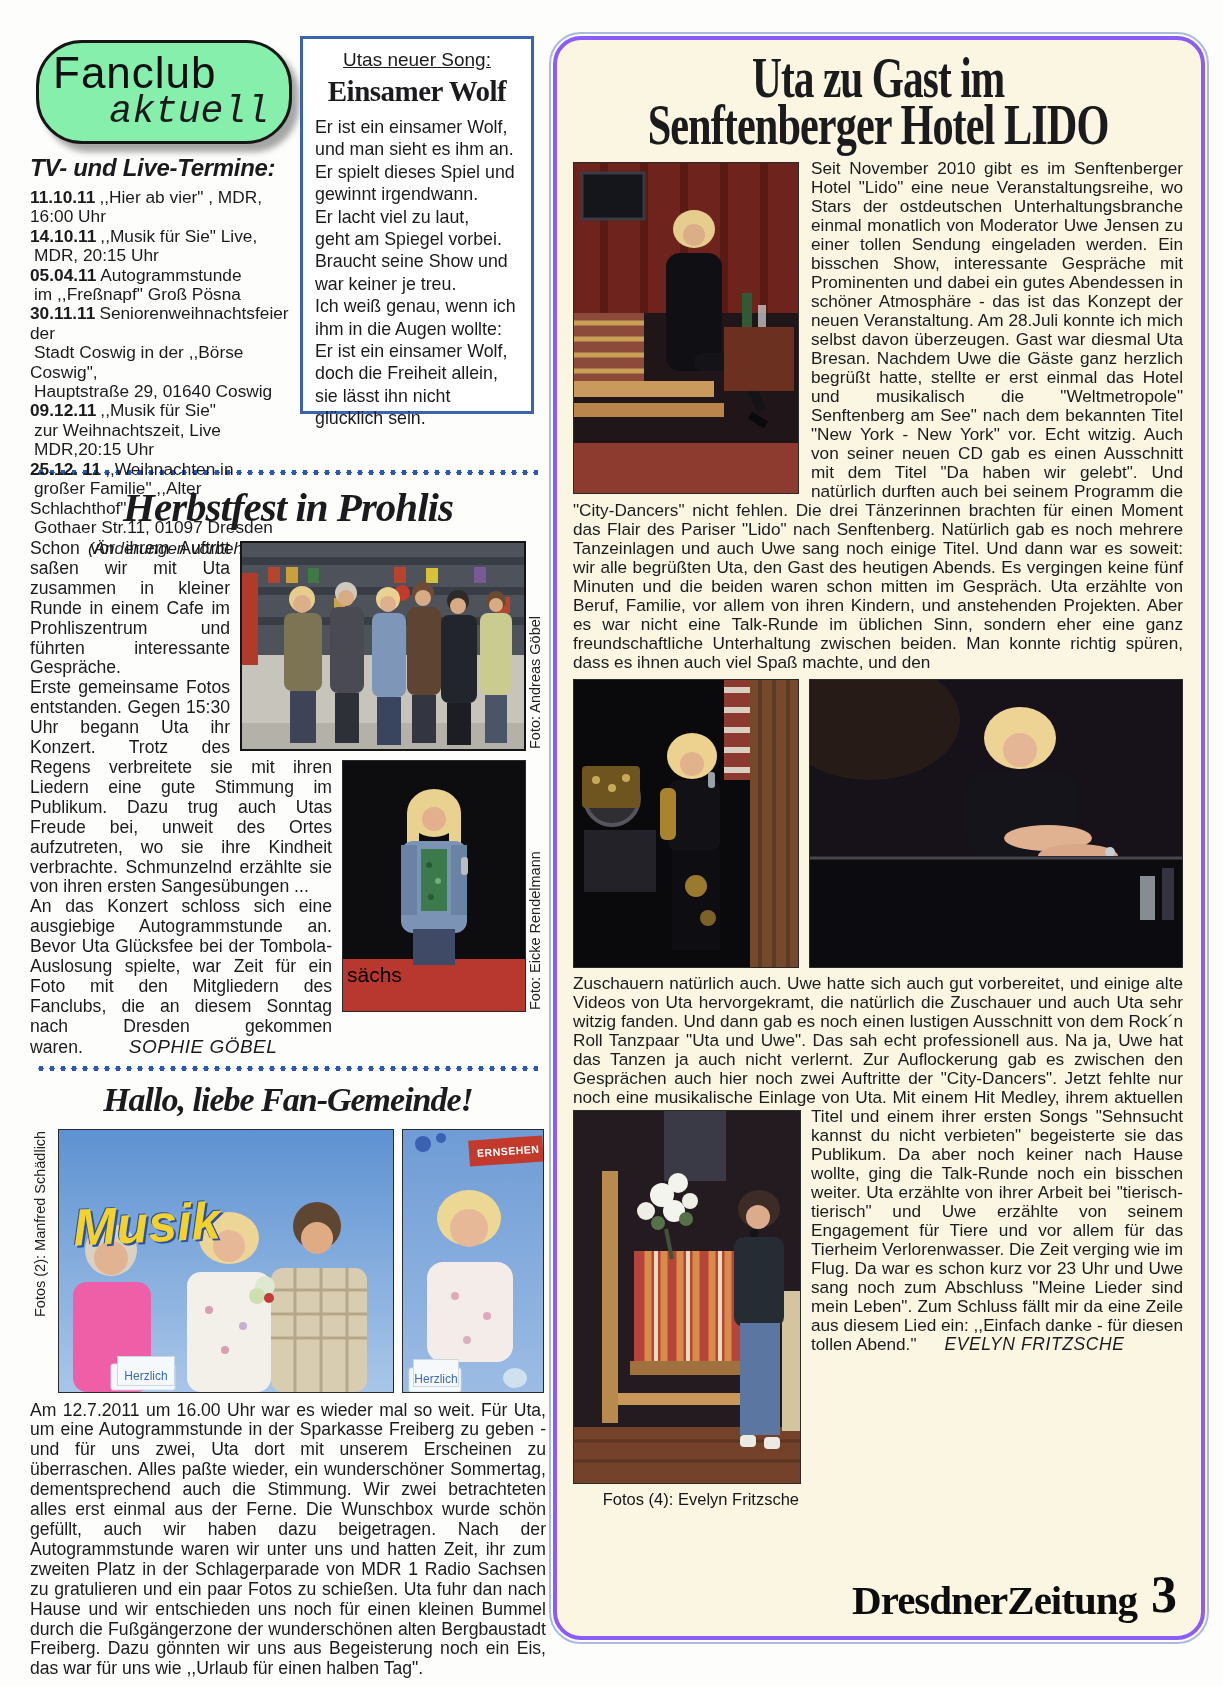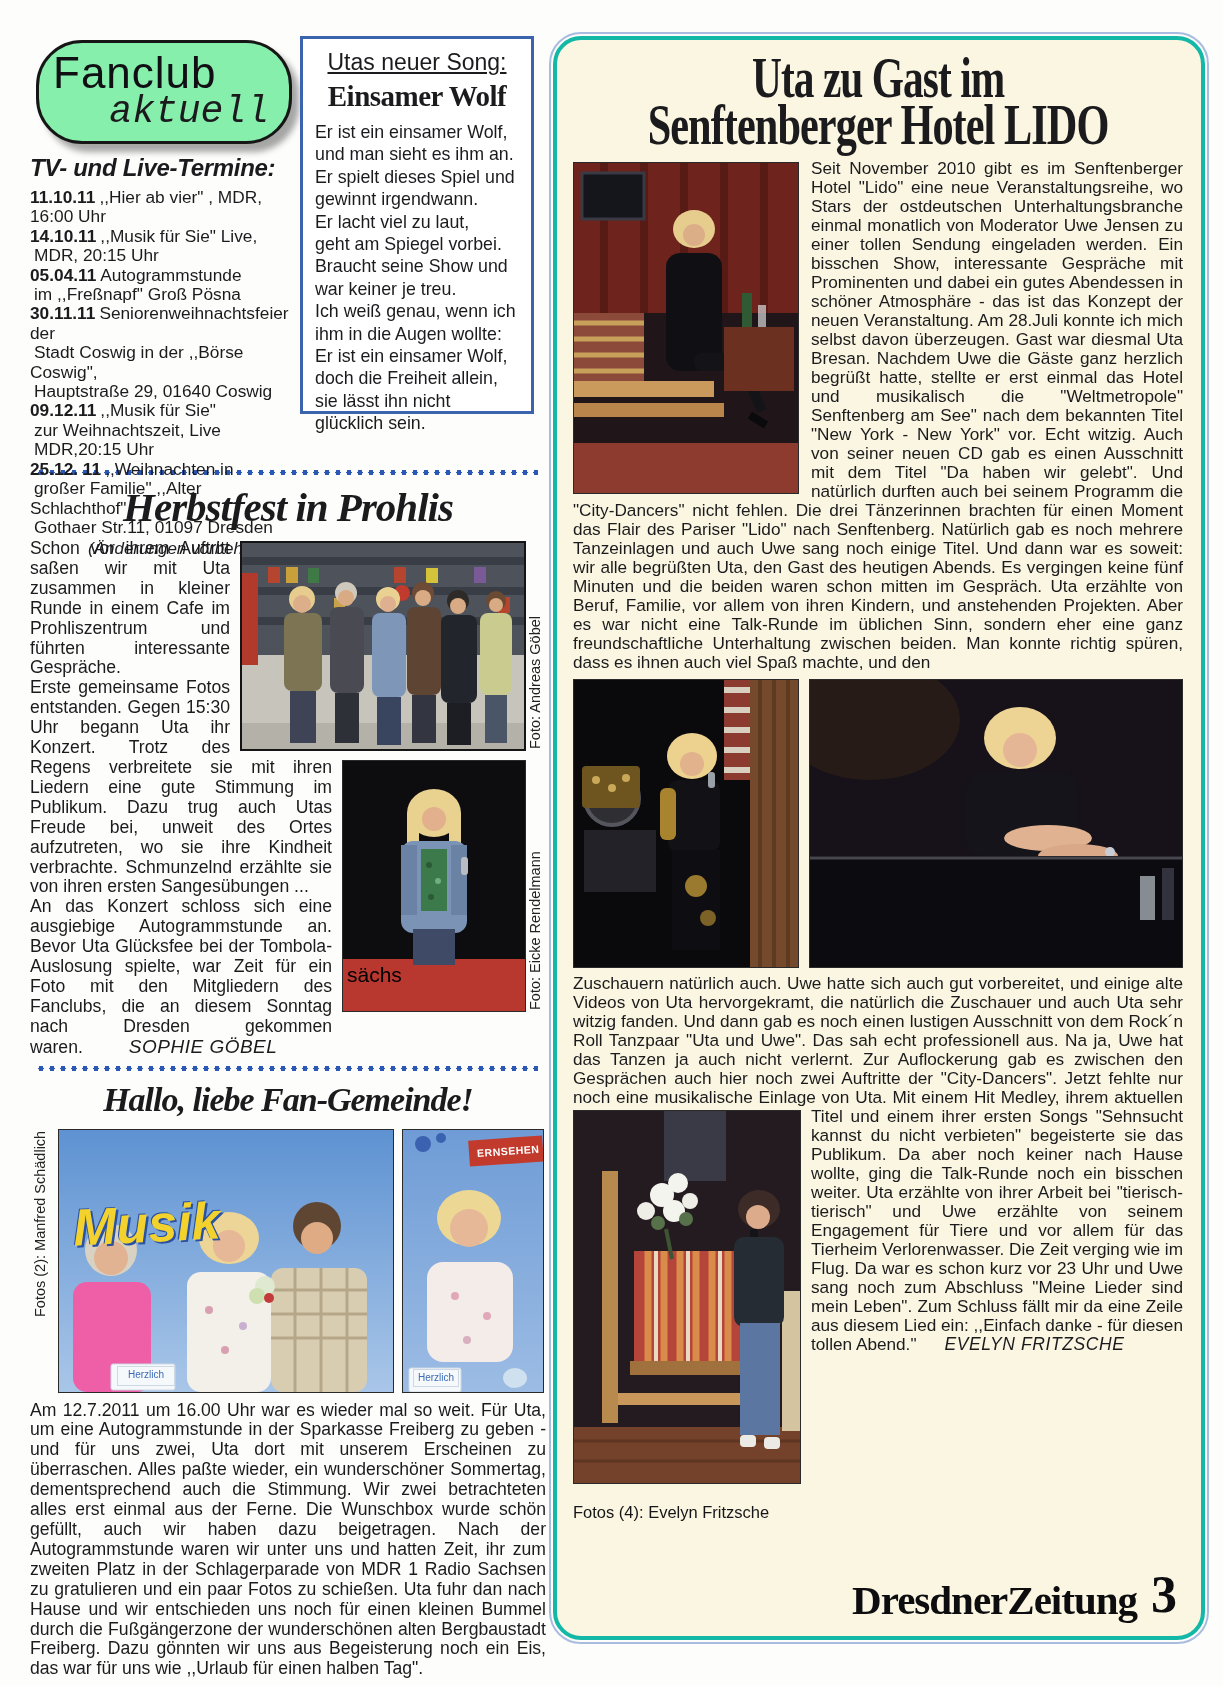--- a/index.html
+++ b/index.html
@@ -13,21 +13,21 @@
       box-shadow:7px 8px 6px rgba(0,0,0,.35);}
   .logo-l1{font-size:44px;letter-spacing:1px;color:#101014;line-height:1;}
   .logo-l2{font-size:38px;font-style:italic;text-align:right;line-height:1;margin-top:-2px;padding-right:6px;font-family:Liberation Mono, monospace;}
   .termine{position:absolute;left:0;top:128px;width:270px;}
   .termine-h{font-size:24px;font-weight:bold;font-style:italic;margin-bottom:6px;letter-spacing:-.3px;}
   .t-line{font-size:17.3px;line-height:19.4px;}
   .t-line b{margin-right:4px;}
   .t-note{font-size:17px;font-style:italic;margin-top:2px;padding-left:58px;}
   .song-box{position:absolute;right:12px;top:10px;width:204px;height:352px;
       border:3px solid #3c63ae;background:#fff;padding:10px 12px;}
-  .song-kicker{font-size:23px;text-decoration:underline;text-align:center;margin-bottom:4px;}
+  .song-kicker{font-size:19px;text-decoration:underline;text-align:center;margin-bottom:4px;}
   .song-title{font-family:"Liberation Serif",serif;font-weight:bold;font-size:29px;text-align:center;margin-bottom:8px;letter-spacing:-.5px;}
   .song-line{font-size:17.8px;line-height:22.4px;}
   .dots{height:9px;margin:6px 8px 4px 6px;
       background-image:radial-gradient(circle 2.7px at 5px 4.5px,#2b58b4 97%,transparent);
       background-size:11px 9px;background-repeat:repeat-x;}
   .sec-title{font-family:"Liberation Serif",serif;font-weight:bold;font-style:italic;
       text-align:center;letter-spacing:-1px;}
   .herb-title{font-size:41px;margin:6px 0 8px;}
   .fg-title{font-size:34px;margin:8px 0 10px;}
   .article{display:flow-root;font-size:17.6px;line-height:19.9px;text-align:justify;}
@@ -39,43 +39,43 @@
   .vcap{writing-mode:vertical-rl;transform:rotate(180deg);font-size:14.5px;color:#222;
       width:20px;display:flex;align-items:center;justify-content:flex-start;padding-top:2px;white-space:nowrap;}
   .vcap-left{justify-content:flex-end;padding:0 0 2px;}
   .byline{font-style:italic;font-size:19px;letter-spacing:.5px;margin-left:46px;}
   .fg-photos{display:flex;gap:8px;margin:2px 0 8px;}
   .fg-body{font-size:17.6px;line-height:19.9px;text-align:justify;margin-top:2px;}
   .signoff{font-size:17.5px;text-align:center;margin-top:6px;padding-left:40px;}
   .signoff i{letter-spacing:.3px;}
   
   .lido{position:absolute;left:553px;top:36px;width:644px;height:1596px;
-      background:#fbf6e1;border:4px solid #14b8a6;border-radius:28px;
+      background:#fbf6e1;border:4px solid #8b5cf6;border-radius:28px;
       outline:2px solid #a9bcdf;outline-offset:2px;overflow:hidden;}
   .lido-inner{position:relative;padding:10px 18px 0 16px;height:100%;box-sizing:border-box;}
   .lido-t{font-family:"Liberation Serif",serif;font-weight:bold;text-align:center;line-height:1.04;letter-spacing:-1px;}
   .lido-t .tline{display:inline-block;transform:scale(.94,1.28);transform-origin:center;}
   .lido-t1{font-size:44px;margin-top:6px;}
   .lido-t2{font-size:45px;margin-bottom:10px;}
   .lido-article{display:flow-root;font-size:17.2px;line-height:19px;text-align:justify;}
   .fl{float:left;margin:3px 12px 4px 0;}
   .bc-row{display:flex;gap:10px;margin:7px 0 6px;}
-  .lido-cap{font-size:16.5px;text-align:left;padding-top:19px;color:#15151a;}
+  .lido-cap{font-size:16.5px;text-align:right;padding-top:6px;color:#15151a;}
   .lido-by{font-style:italic;font-size:17.5px;letter-spacing:.6px;margin-left:28px;}
   .dz-footer{position:absolute;right:24px;bottom:12px;font-family:"Liberation Serif",serif;
       font-weight:bold;color:#0d0d10;display:flex;align-items:flex-end;gap:14px;}
   .dz-brand{font-size:41px;letter-spacing:-1px;}
   .dz-num{font-size:52px;}
   
   .ovl{position:absolute;font-family:"Liberation Sans",sans-serif;}
   .ovl-saechs{left:4px;bottom:26px;color:#000000;font-size:21px;}
   .ovl-musik{left:14px;top:64px;color:#f4d22e;font-size:52px;font-weight:bold;font-style:italic;
       text-shadow:2px 2px 0 #2a52a0,-1px -1px 0 #2a52a0;transform:rotate(-3deg);}
   .card{position:absolute;background:#f6f9fb;border:1px solid #cdd8e2;color:#3a6ab8;
-      font-size:10px;display:flex;align-items:flex-start;justify-content:center;padding-top:2px;}
+      font-size:12px;display:flex;align-items:flex-start;justify-content:center;padding-top:12px;}
   .ovl-banner{right:0;top:8px;background:#c23a2c;color:#fff;font-size:10.5px;font-weight:bold;
       padding:7px 4px 7px 8px;transform:rotate(-4deg);letter-spacing:.5px;}
   svg{display:block;}
 </style>
 </head>
 <body>
 
 <div class="pg">
 
   <div class="leftcol">

